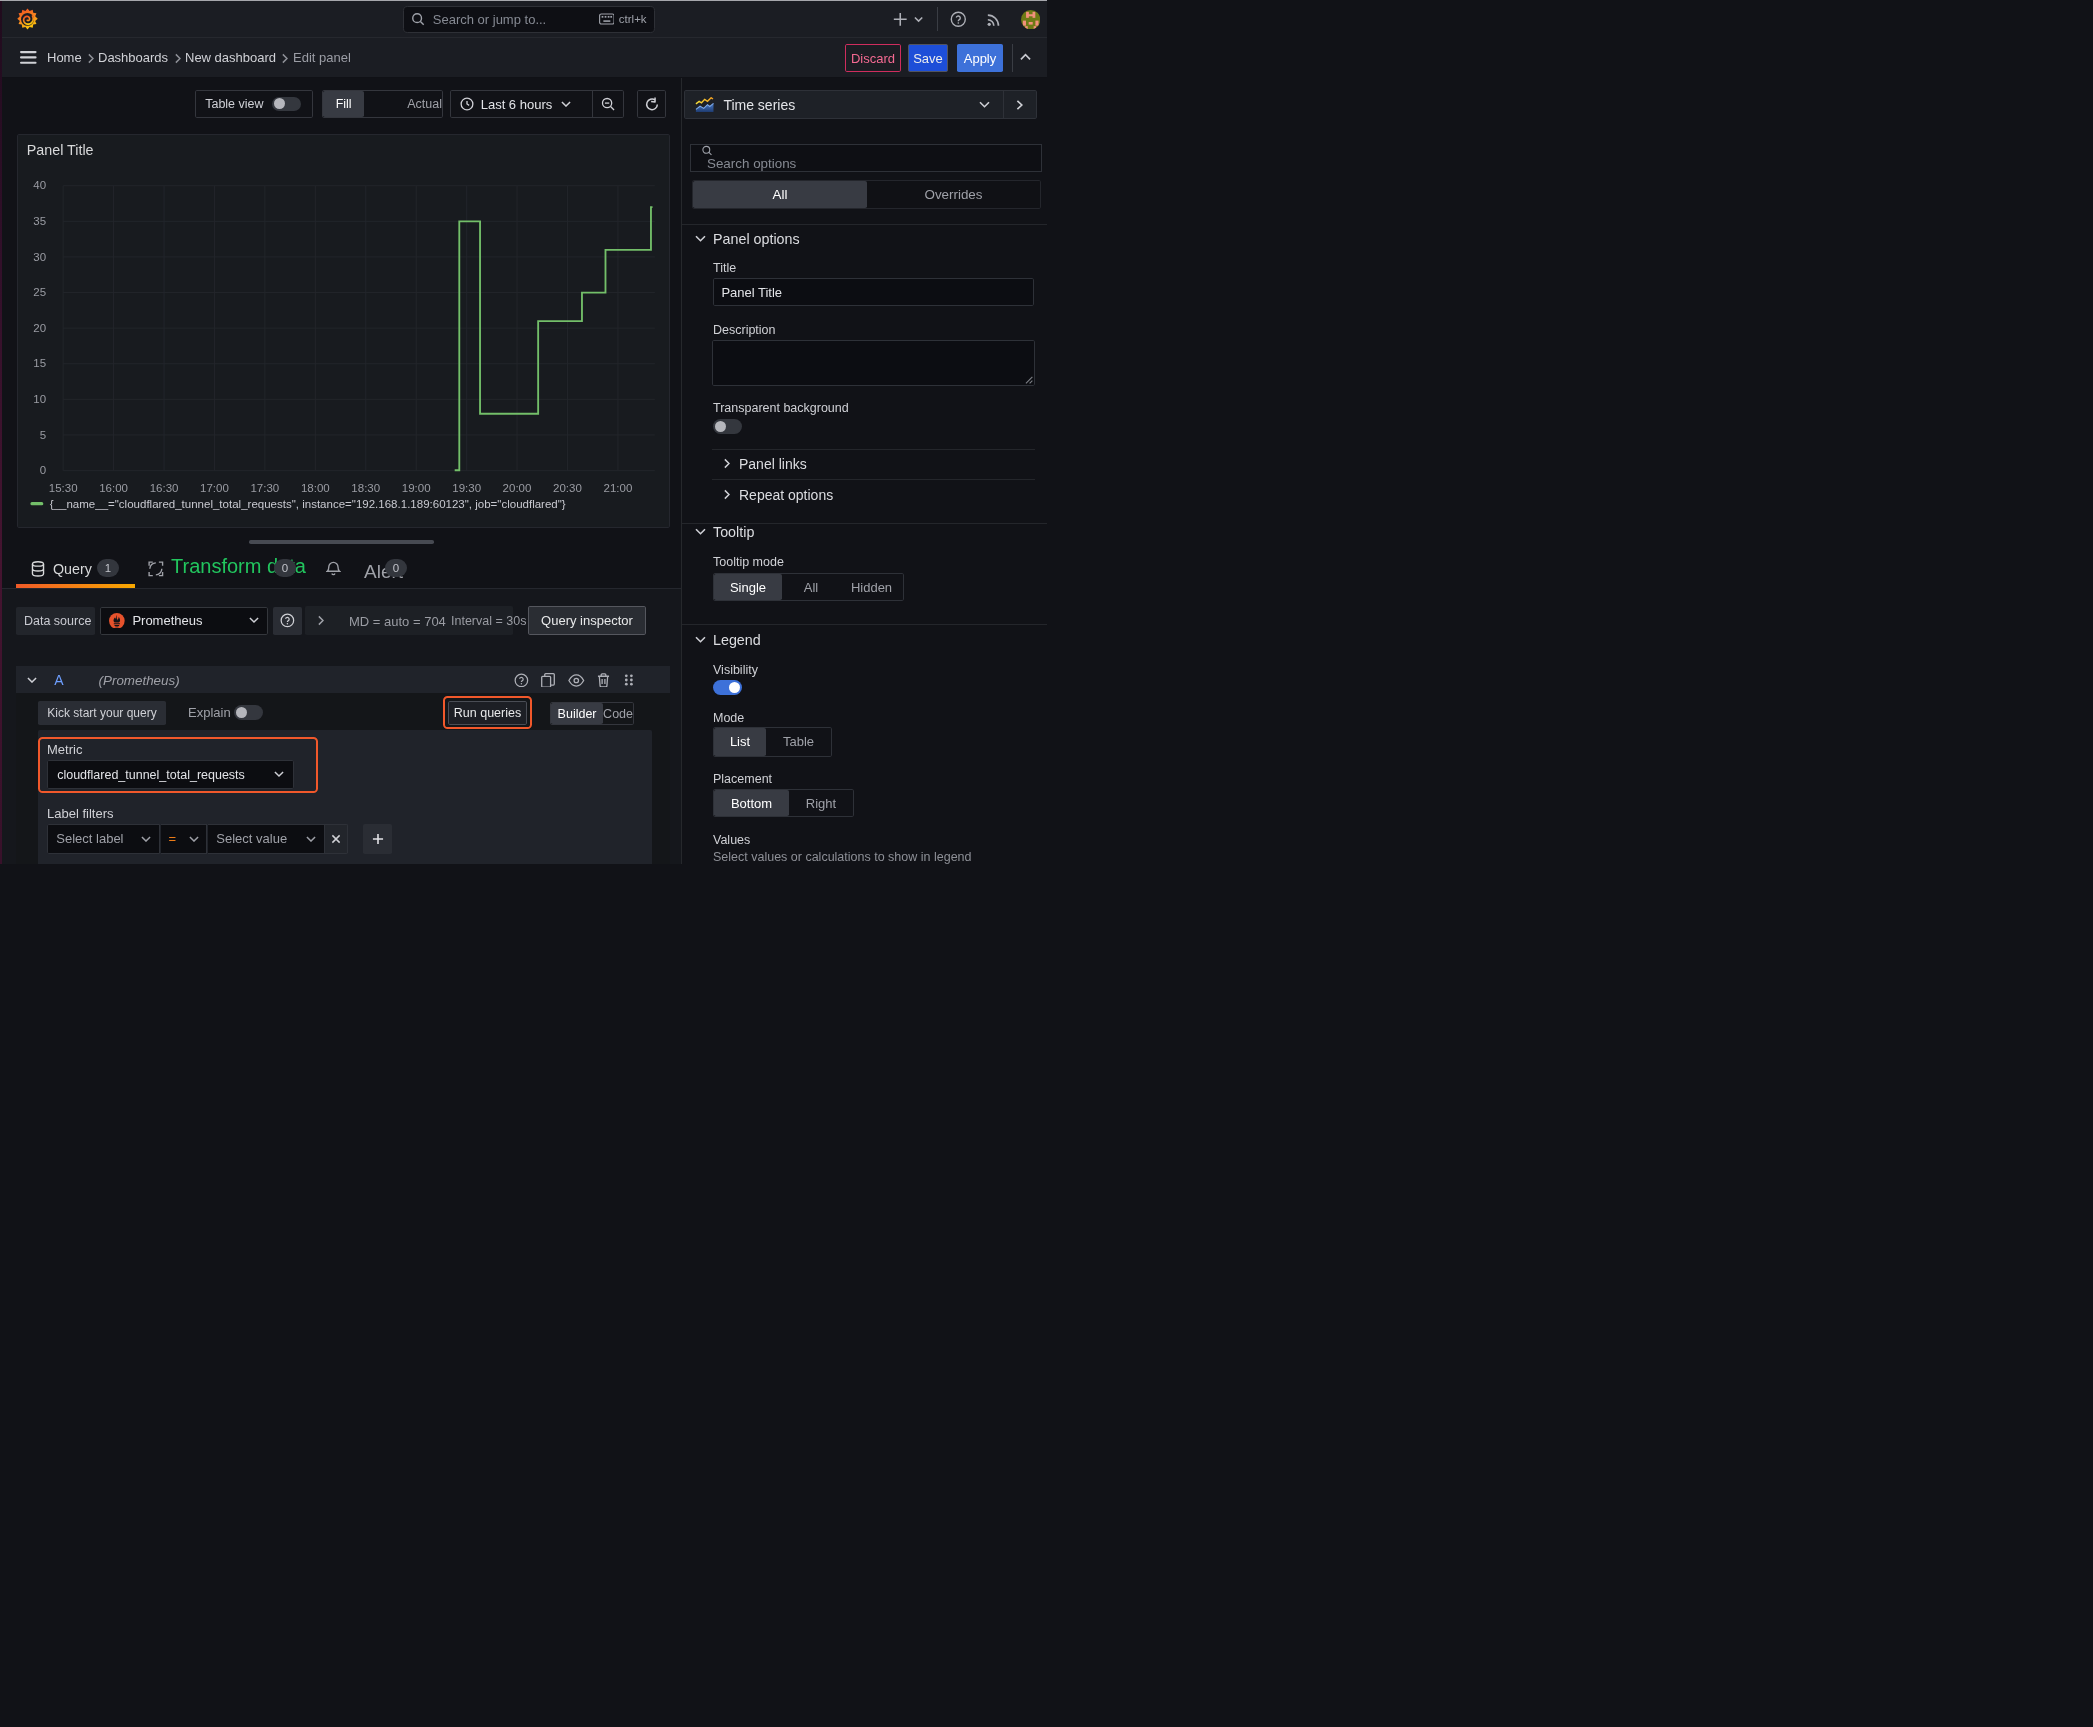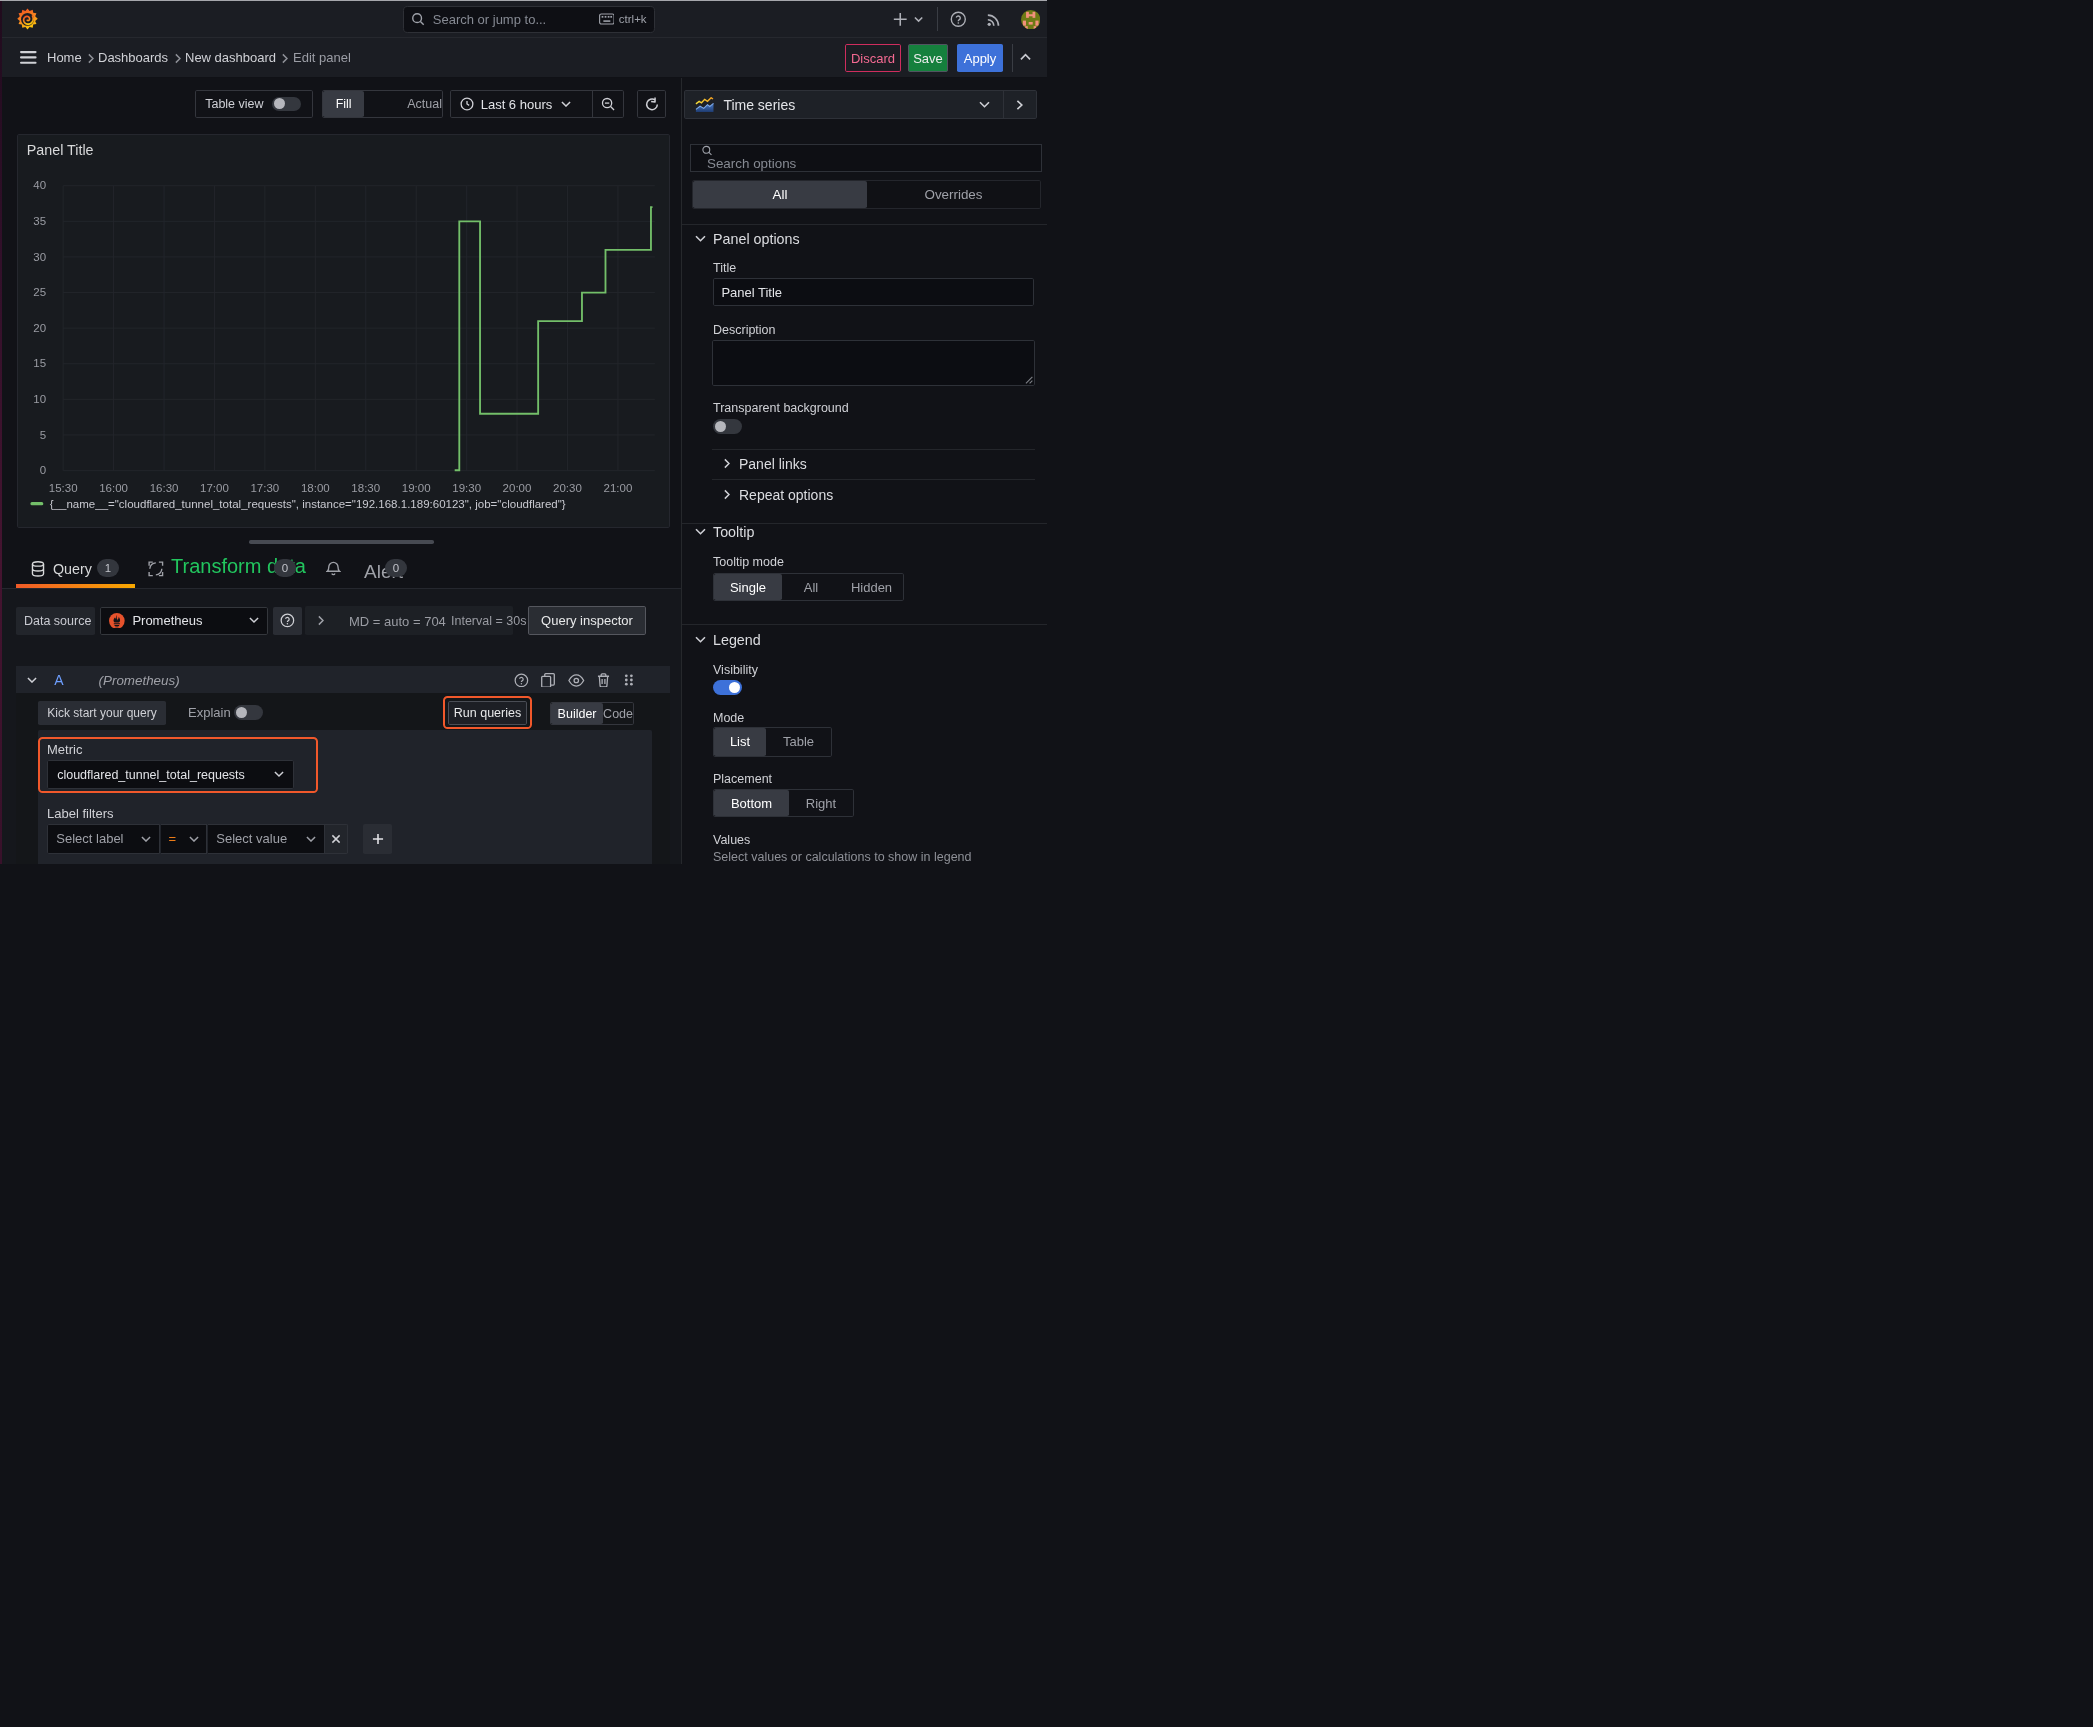--- a/index.html
+++ b/index.html
@@ -18,21 +18,21 @@
 
 #searchbox { position:absolute; left:403px; top:5.5px; width:252px; height:27px; background:#0e0f14;
   border:0.9px solid #2e3036; border-radius:4.6px; display:flex; align-items:center; padding:0 7.4px; }
 #searchbox .ph { color:#868a93; font-size:13px; margin-left:7.4px; flex:1; }
 #searchbox .ck { color:#9fa2aa; font-size:11.5px; margin-left:4.6px; }
 .icon { display:inline-block; vertical-align:middle; }
 
 .btn { position:absolute; height:28px; border-radius:1.8px; font-size:13px; display:flex;
   align-items:center; justify-content:center; }
 #btn-discard { left:845px; top:44px; width:56px; border:0.9px solid #cf2d5e; color:#f46a92; background:transparent;}
-#btn-save { left:908px; top:44px; width:40px; background:#15803d; border:0.9px solid #515460; color:#eceded;}
+#btn-save { left:908px; top:44px; width:40px; background:#1d4ed8; border:0.9px solid #515460; color:#eceded;}
 #btn-apply { left:957px; top:44px; width:46px; background:#3d71d9; color:#fff; }
 
 .tbtn { position:absolute; top:90px; height:28px; border:0.9px solid #34363d; border-radius:1.8px;
   background:transparent; color:#cfd0d6; font-size:12.5px; display:flex; align-items:center; }
 
 #panel { position:absolute; left:16.6px; top:134px; width:653px; height:394px; background:#181b1f;
   border:0.9px solid #25272e; border-radius:1.8px; }
 #paneltitle { position:absolute; left:9.2px; top:6.5px; font-size:14.3px; color:#d8d9da; font-weight:500; }
 #draghandle { position:absolute; left:249px; top:540px; width:185px; height:3.7px; border-radius:1.8px; background:#474a52; }
 

